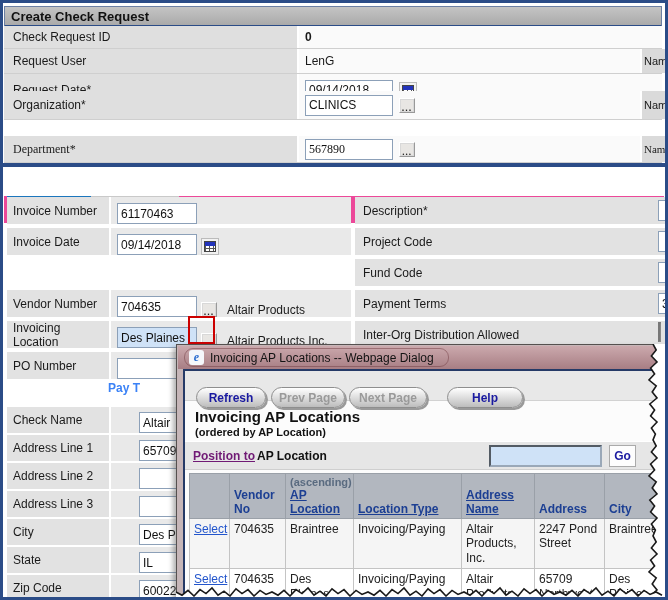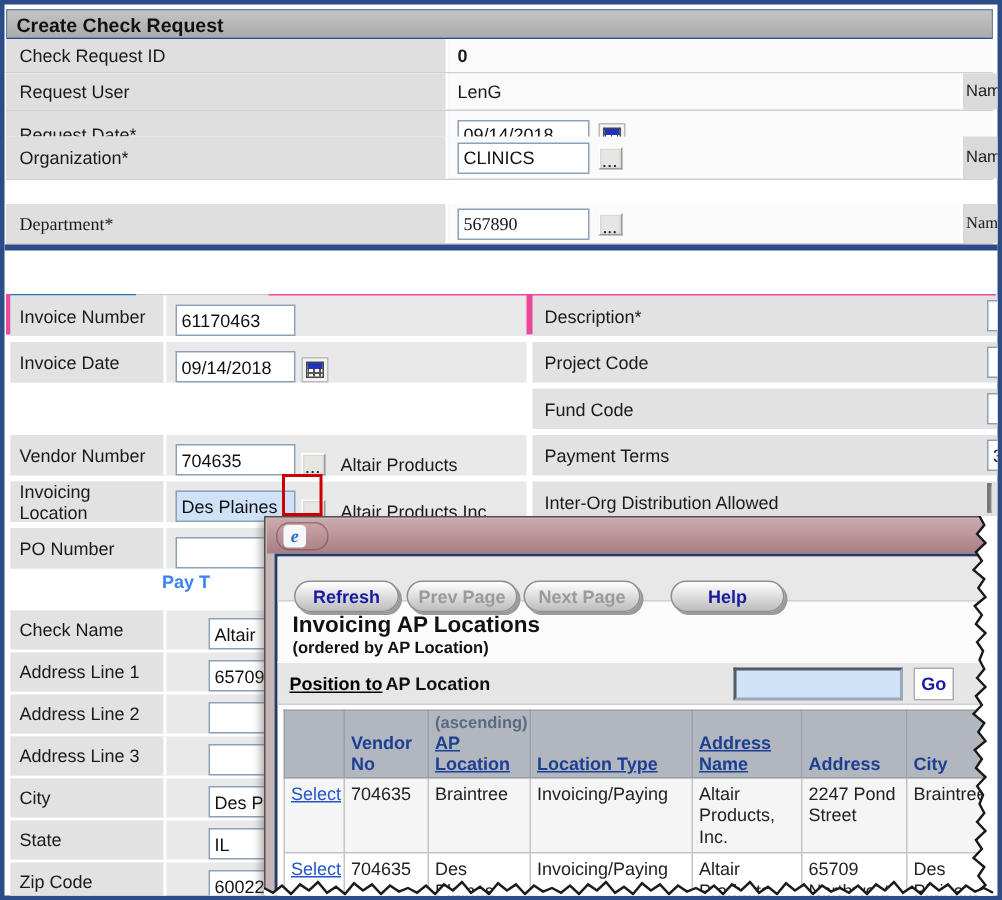--- a/index.html
+++ b/index.html
@@ -89,21 +89,21 @@
         background:linear-gradient(#ffffff,#bdbdbd);box-shadow:2px 2px 0 #9a9a9a;
         display:flex;align-items:center;justify-content:center;
         font-size:12px;font-weight:bold;color:#1a1aa0;cursor:pointer;margin-top:14px;}
   .pill.disabled{color:#9a9a9a;cursor:default;}
 
   .dlg-h1{position:absolute;left:10px;top:37px;font-size:15px;font-weight:bold;color:#111;}
   .dlg-h2{position:absolute;left:10px;top:55px;font-size:11px;font-weight:bold;color:#111;}
 
   .posrow{position:absolute;left:0;top:70px;right:0;height:29px;background:#e6e6e6;
           border-top:1px solid #fff;border-bottom:1px solid #cfcfcf;}
-  .pos-link{position:absolute;left:8px;top:7px;font-size:12px;font-weight:bold;color:#000000;
+  .pos-link{position:absolute;left:8px;top:7px;font-size:12px;font-weight:bold;color:#701a75;
             text-decoration:underline;cursor:pointer;}
   .pos-lbl{position:absolute;left:72px;top:7px;font-size:12px;font-weight:bold;color:#111;}
   .pos-input{position:absolute;left:304px;top:3px;width:113px;height:22px;background:#cfe2f7;
              border:2px inset #9aa8b8;font-family:inherit;font-size:12px;padding:0 2px;}
   .go-btn{position:absolute;left:424px;top:3px;width:27px;height:22px;background:#fdfdfd;
           border:1px solid #aaa;display:flex;align-items:center;justify-content:center;
           font-size:12px;font-weight:bold;color:#1a1aa0;cursor:pointer;}
 
   table.ap{position:absolute;left:4px;top:102px;border-collapse:collapse;table-layout:fixed;
            width:467px;font-size:12px;color:#222;}
@@ -271,20 +271,21 @@
     <div class="lbl">Inter-Org Distribution Allowed</div>
     <div class="sliver"><span class="chk-sliver"></span></div>
   </div>
 
   <div class="red-box"></div>
 
   <div class="dialog">
     <div class="dlg-title">
       <span class="t-inner">
         <span class="ie-icon">e</span>
+        <span>Invoicing AP Locations -- Webpage Dialog</span>
       </span>
     </div>
     <div class="dlg-content">
       <div class="btnbar">
         <div class="pill" style="left:11px;width:70px;">Refresh</div>
         <div class="pill disabled" style="left:86px;width:74px;">Prev Page</div>
         <div class="pill disabled" style="left:164px;width:78px;">Next Page</div>
         <div class="pill" style="left:262px;width:76px;">Help</div>
       </div>
       <div class="dlg-h1">Invoicing AP Locations</div>

